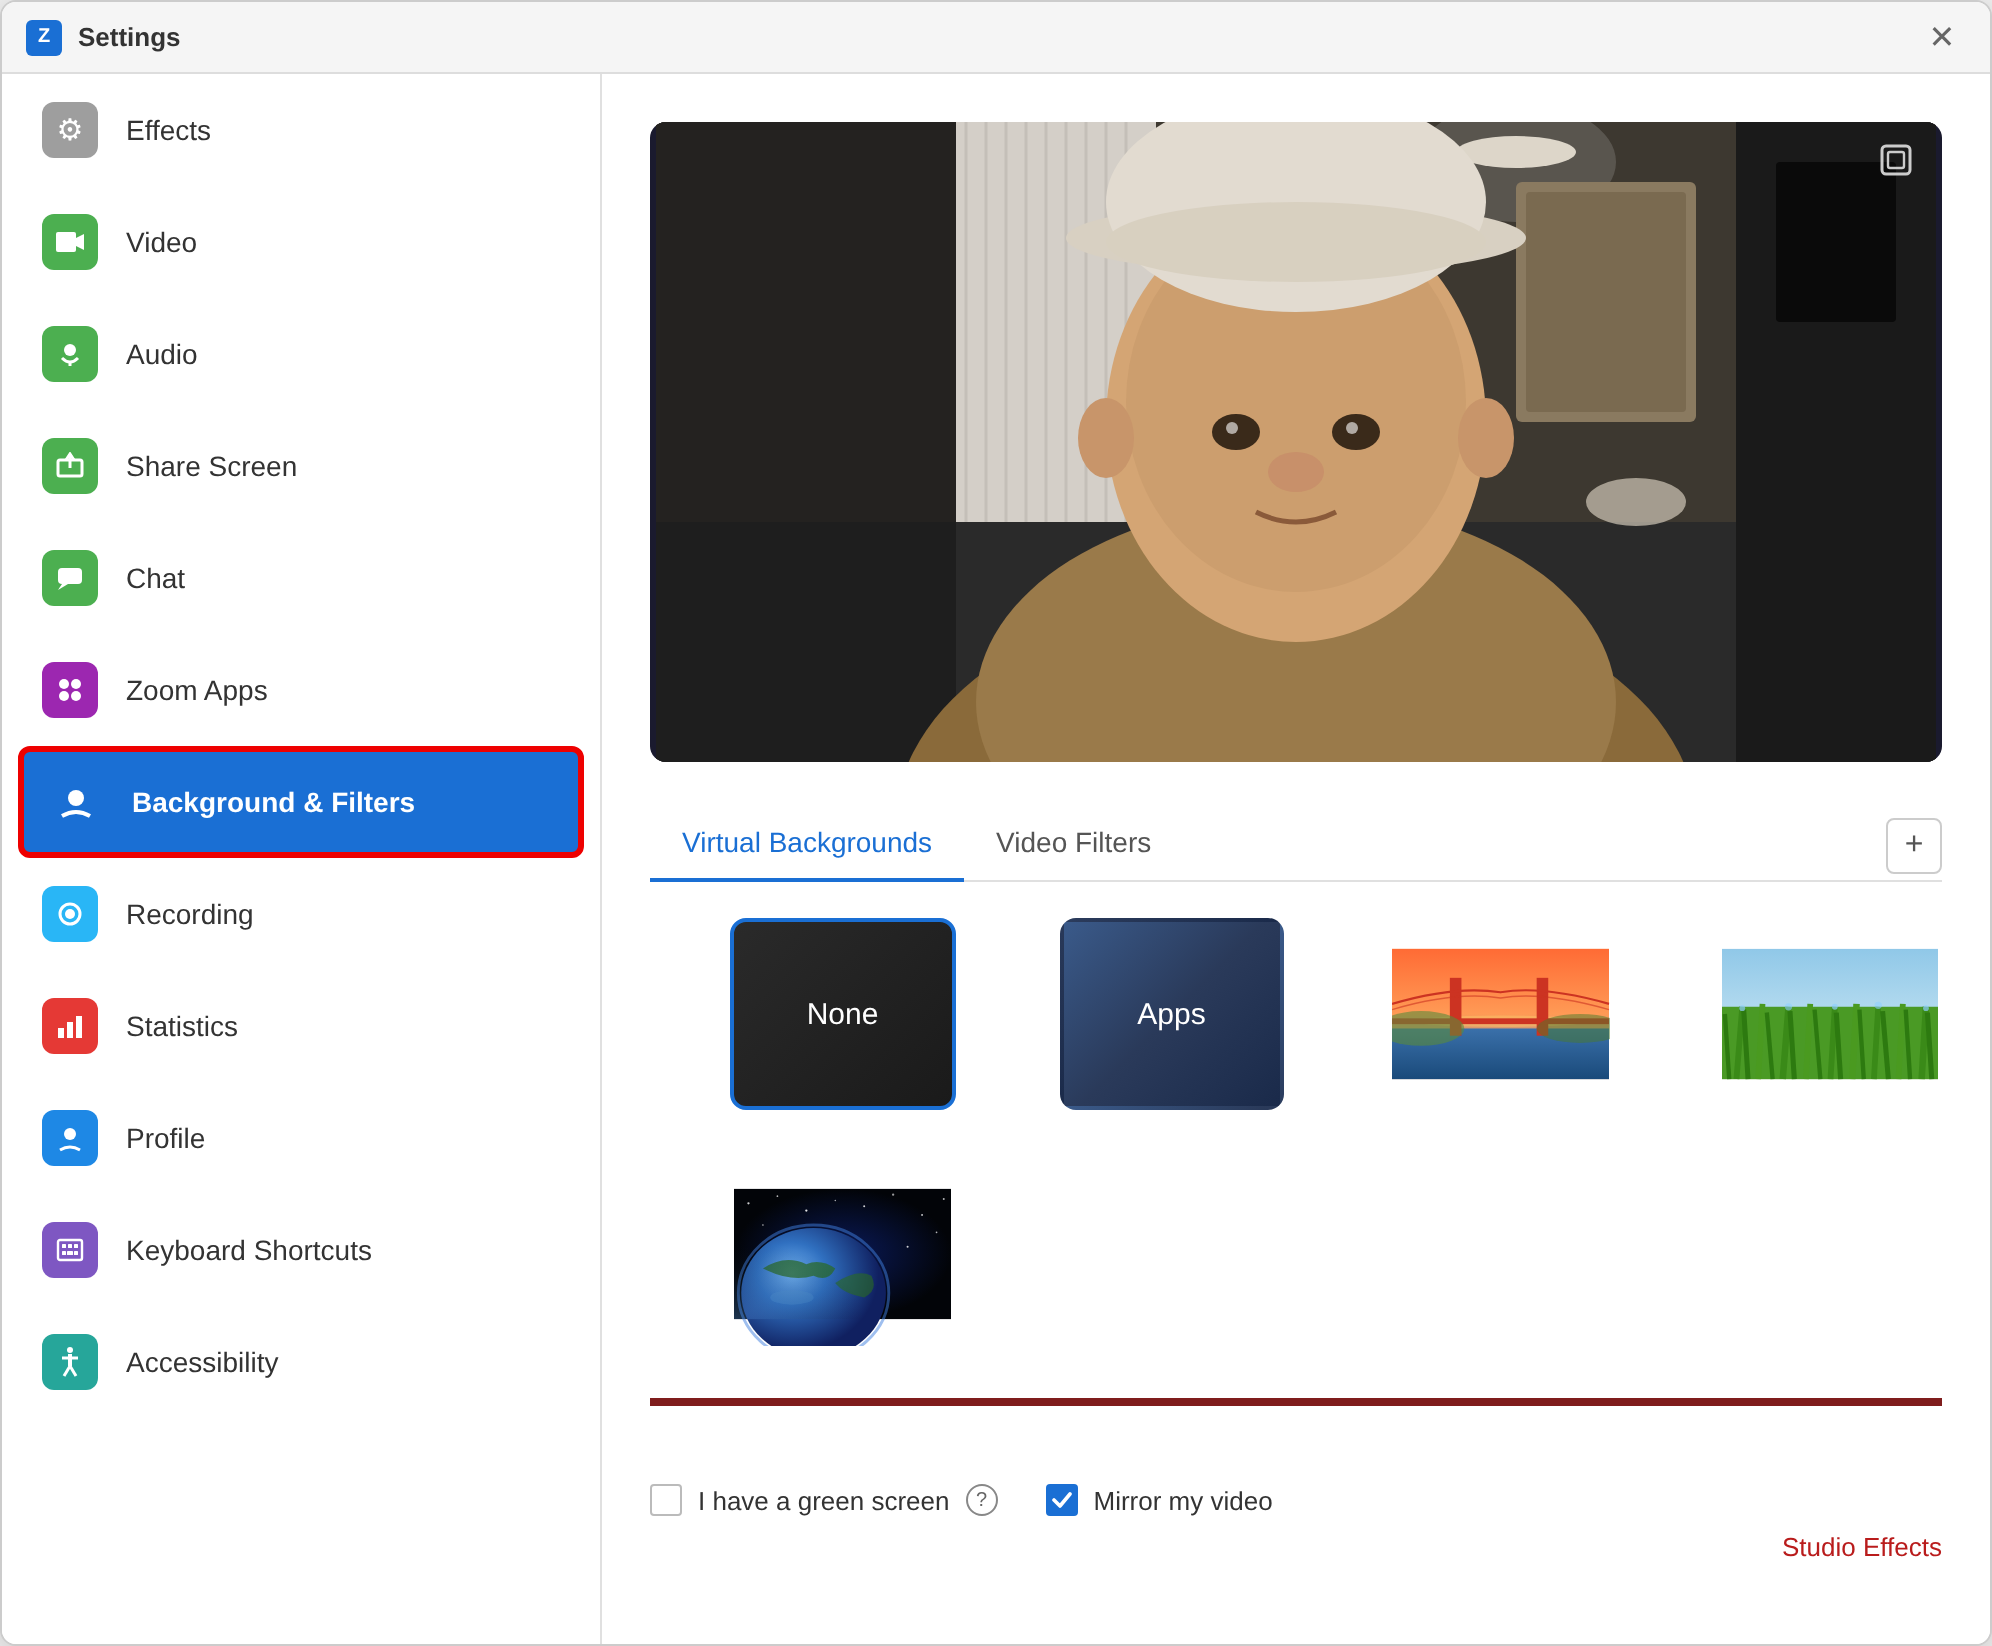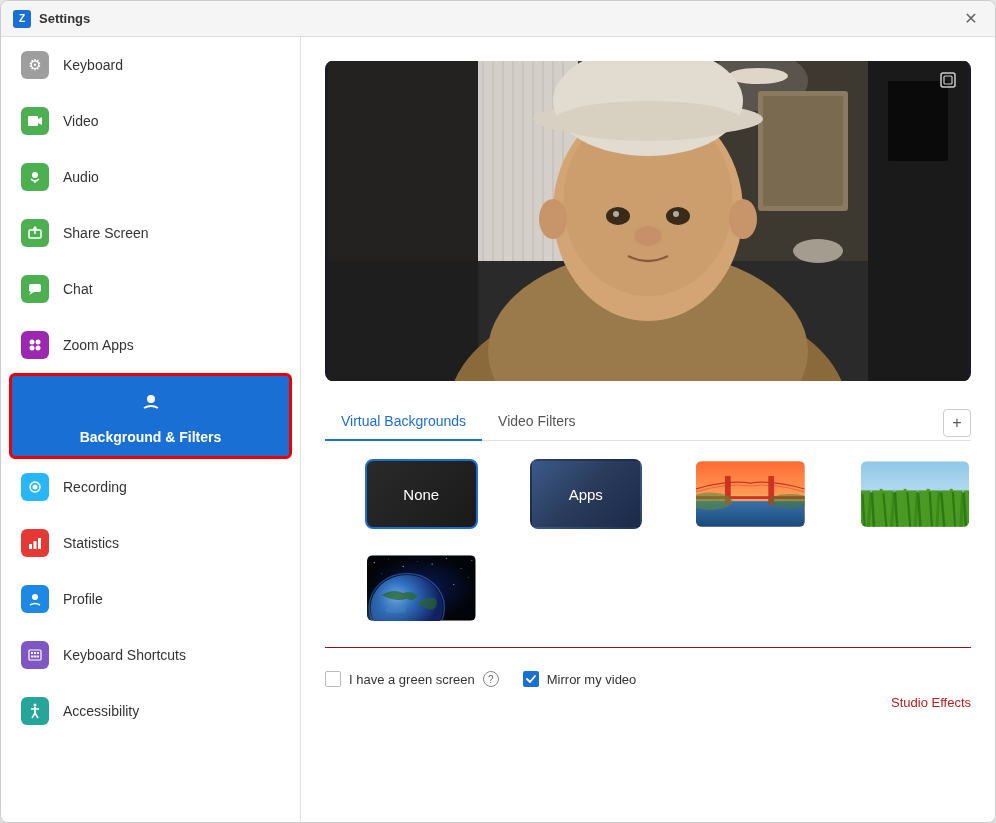--- a/index.html
+++ b/index.html
@@ -77,21 +77,20 @@
       font-size: 14px;
     }
     .sidebar-item.active {
       background: #1a6fd4;
       color: #fff;
       border: 3px solid #e00;
       border-radius: 6px;
       margin: 0 8px;
       padding: 11px 12px;
       font-weight: 600;
-      flex-direction: column;
     }
     .sidebar-icon {
       width: 28px;
       height: 28px;
       border-radius: 6px;
       display: flex;
       align-items: center;
       justify-content: center;
       flex-shrink: 0;
       font-size: 15px;
@@ -166,21 +165,21 @@
       font-size: 16px;
     }
     
     .bg-grid {
       display: grid;
       grid-template-columns: repeat(4, 1fr);
       gap: 12px;
       margin-bottom: 24px;
     }
     .bg-item {
-      height: 70px;
+      height: 96px;
       border-radius: 8px;
       overflow: hidden;
       cursor: pointer;
       position: relative;
       border: 2px solid transparent;
       margin-left: 40px;
     }
     .bg-item.selected {
       border: 2px solid #1a6fd4;
     }
@@ -200,21 +199,22 @@
       justify-content: center;
       color: #fff;
       font-size: 15px;
       font-weight: 500;
     }
     
     .bottom-options {
       display: flex;
       align-items: center;
       gap: 24px;
-      border-top: 1px solid #7f1d1d;
+      padding-top: 16px;
+      border-top: 4px solid #7f1d1d;
     }
     .checkbox-group {
       display: flex;
       align-items: center;
       gap: 8px;
       font-size: 13px;
       color: #333;
     }
     .checkbox {
       width: 16px;
@@ -279,21 +279,21 @@
     </div>
     <div class="close-btn">✕</div>
   </div>
 
   <div class="content">
 
     <div class="sidebar">
 
       <div class="sidebar-item">
         <div class="sidebar-icon icon-general">⚙</div>
-        <span>Keyboard</span>
+        <span>Effects</span>
       </div>
 
       <div class="sidebar-item">
         <div class="sidebar-icon icon-video">
           <svg width="16" height="16" viewBox="0 0 16 16" fill="white">
               <rect x="1" y="3" width="10" height="10" rx="1"></rect>
               <polygon points="11,6 15,4 15,12 11,10"></polygon>
             </svg>
         </div>
         <span>Video</span>

